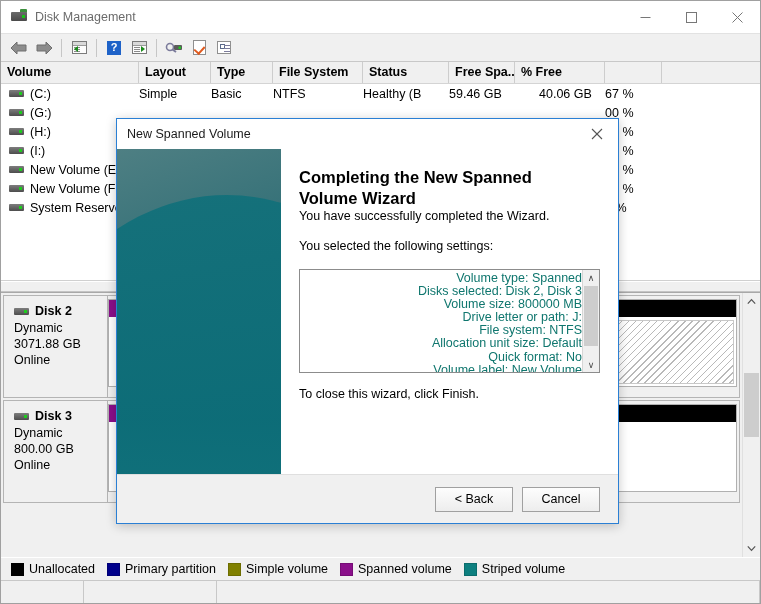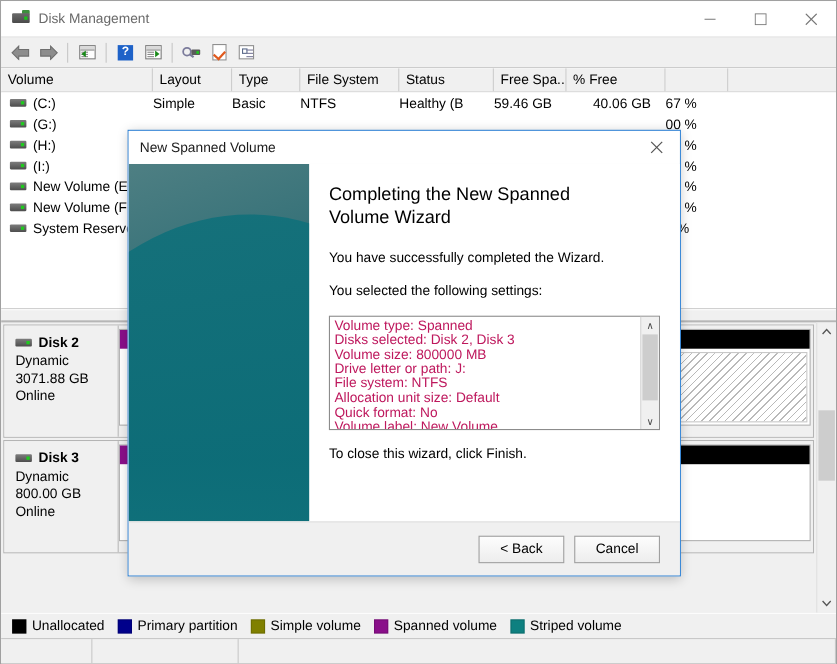--- a/index.html
+++ b/index.html
@@ -224,20 +224,21 @@
     border-bottom: 1px solid #d4d4d4;
   }
   .vh-cell {
     border-right: 1px solid #cdcdcd;
     padding: 3px 0 0 6px;
     box-sizing: border-box;
     font-size: 12.5px;
     color: #000;
     overflow: hidden;
     white-space: nowrap;
+    font-weight: bold;
   }
   #volume-rows {
     flex: 1 1 auto;
     position: relative;
     background: #fff;
   }
   .vrow {
     display: flex;
     height: 19px;
     align-items: center;
@@ -449,24 +450,23 @@
     opacity: 0.92;
   }
   #dlg-main {
     flex: 1 1 auto;
     background: #fff;
     padding: 18px 18px 0 18px;
     box-sizing: border-box;
   }
   #dlg-heading {
     font-size: 16.5px;
-    font-weight: normal;
+    font-weight: bold;
     color: #000;
     line-height: 21px;
-    margin-bottom: 18px;
     max-width: 250px;
   }
   .dlg-p {
     font-size: 12.5px;
     color: #000;
     margin-bottom: 16px;
   }
   #settings-box {
     border: 1px solid #8c8c8c;
     background: #fff;
@@ -477,21 +477,22 @@
   }
   #settings-list {
     flex: 1 1 auto;
     padding: 2px 0 0 4px;
     overflow: hidden;
   }
   .setting-line {
     font-size: 12.5px;
     line-height: 13.1px;
     white-space: nowrap;
-    color: #be185d;
+    color: #0f766e;
+    text-align: right;
   }
   #settings-scroll {
     width: 16px;
     flex: 0 0 auto;
     background: #f0f0f0;
     border-left: 1px solid #d6d6d6;
     position: relative;
   }
   #settings-scroll .sa {
     height: 15px;

